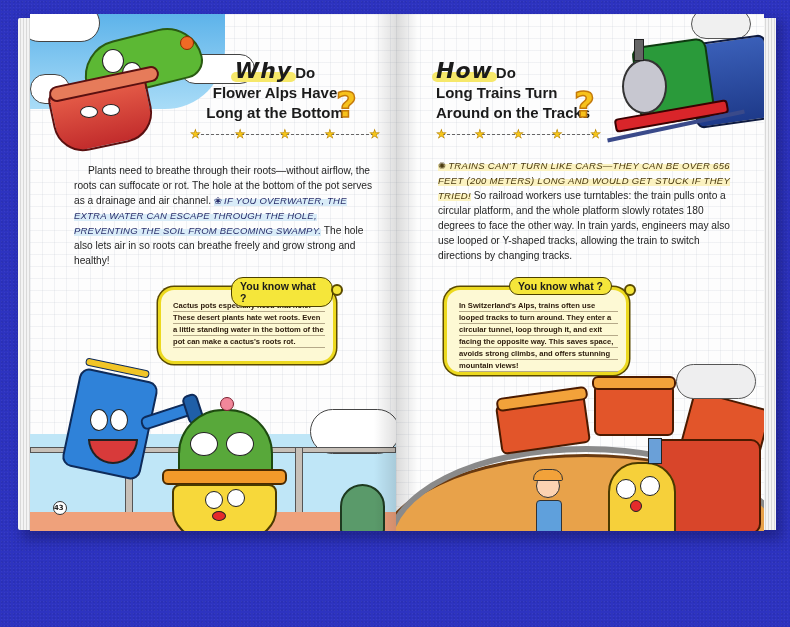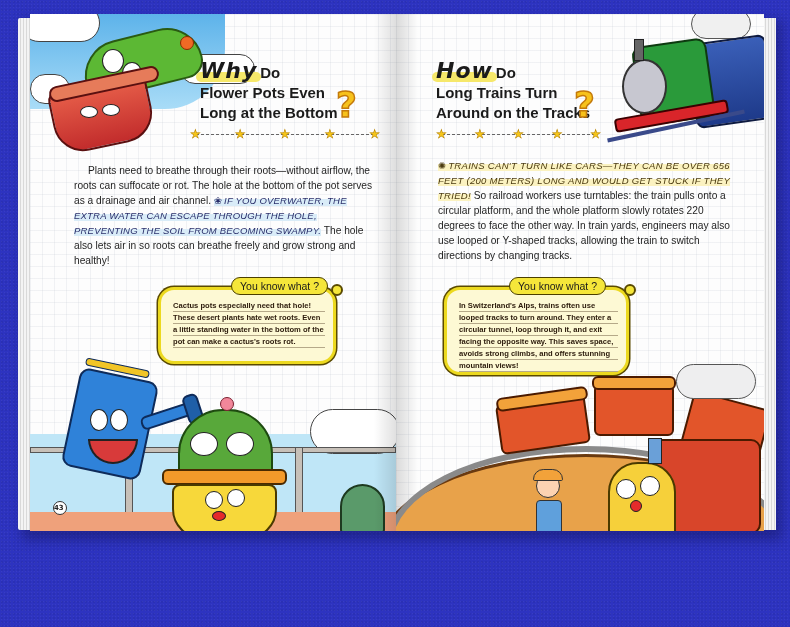--- a/index.html
+++ b/index.html
@@ -35,21 +35,21 @@
       background-size: 12px 12px;
     }
     .page.left { left: 30px; width: 366px; }
     .page.right { left: 396px; width: 368px; }
     .gutter-left { position: absolute; right: 0; top: 0; width: 22px; height: 100%;
       background: linear-gradient(90deg, rgba(0,0,0,0), rgba(0,0,0,0.12)); }
     .gutter-right { position: absolute; left: 0; top: 0; width: 22px; height: 100%;
       background: linear-gradient(90deg, rgba(0,0,0,0.14), rgba(0,0,0,0)); }
 
     
-    .heading { position: absolute; text-align: left; color: #1b1b1b; }
+    .heading { position: absolute; text-align: center; color: #1b1b1b; }
     .heading .q-word {
       font-family: "DejaVu Sans", sans-serif; font-weight: bold; font-style: italic;
       font-size: 22px; letter-spacing: 1px; position: relative; z-index: 1;
     }
     .heading .q-word::before {
       content: ""; position: absolute; left: -4px; right: -4px; bottom: 1px; height: 10px;
       background: #f6e86a; border-radius: 6px; z-index: -1;
     }
     .heading .do { font-weight: bold; font-size: 15px; margin-left: 3px; }
     .heading .line { display: block; font-weight: bold; font-size: 15px; line-height: 20px; font-family: "Liberation Sans", sans-serif; }
@@ -68,21 +68,21 @@
     .indent { display: inline-block; width: 14px; }
     .bullet-icon { font-style: normal; margin-right: 2px; }
 
     
     .callout {
       position: absolute; background: #fdf9d4; border: 3px solid #ecd91f; border-radius: 16px;
       box-shadow: 0 0 0 1.5px #5a4a00;
     }
     .callout-tab {
       position: absolute; top: -13px; background: #f5e63a; border: 1.5px solid #4b3f00; border-radius: 12px;
-      font-family: "Liberation Sans", sans-serif; font-weight: normal; font-size: 10.5px; padding: 2px 8px; color: #1b1b1b;
+      font-family: "Liberation Sans", sans-serif; font-weight: bold; font-size: 10.5px; padding: 2px 8px; color: #1b1b1b;
     }
     .callout-text {
       font-family: "Liberation Sans", sans-serif; font-size: 7.6px; line-height: 12px; color: #2b1a0b; font-weight: bold;
       background-image: linear-gradient(transparent 11px, #b5a989 11px, #b5a989 12px);
       background-size: 100% 12px;
     }
     .curl { position: absolute; width: 12px; height: 12px; border: 2px solid #5a4a00; border-radius: 50%; background: #f5e63a; }
 
     
     .sky { position: absolute; background: linear-gradient(#5db3ea, #a9dcf7); }
@@ -115,21 +115,21 @@
     <div style="position:absolute;left:22px;top:68px;width:100px;height:65px;background:linear-gradient(#e8604a,#c22c2c);border:2px solid #5a1010;border-radius:10px 10px 30px 30px;transform:rotate(-12deg);"></div>
     <div style="position:absolute;left:18px;top:62px;width:112px;height:16px;background:#e67b5a;border:2px solid #5a1010;border-radius:8px;transform:rotate(-12deg);"></div>
     <div style="position:absolute;left:50px;top:92px;width:18px;height:12px;background:#fff;border:1.5px solid #222;border-radius:50%;"></div>
     <div style="position:absolute;left:72px;top:90px;width:18px;height:12px;background:#fff;border:1.5px solid #222;border-radius:50%;"></div>
   </div>
 
   <div class="heading" style="left:170px;top:47px;width:150px;">
     <span class="line">
       <span class="q-word">Why</span><span class="do">Do</span>
     </span>
-    <span class="line">Flower Pots Even</span>
+    <span class="line">Flower Alps Have</span>
     <span class="line">Long at the Bottom</span>
   </div>
   <div class="question-mark" style="left:306px;top:70px;">?</div>
   <div class="star-line" style="left:160px;top:114px;width:190px;">
     <span class="star">★</span>
       <span class="star">★</span>
       <span class="star">★</span>
       <span class="star">★</span>
       <span class="star">★</span>
   </div>
@@ -202,21 +202,21 @@
     <div style="position:absolute;left:295px;top:25px;width:80px;height:85px;background:linear-gradient(#3a5fb8,#1e3a8a);border:2px solid #0e1a40;border-radius:8px;transform:rotate(-8deg);"></div>
     <div style="position:absolute;left:240px;top:28px;width:75px;height:80px;background:#2a9a3a;border:2px solid #0e3a10;border-radius:10px;transform:rotate(-8deg);"></div>
     <div style="position:absolute;left:226px;top:45px;width:45px;height:55px;background:#c7c7d0;border:2px solid #333;border-radius:50%;"></div>
     <div style="position:absolute;left:238px;top:25px;width:10px;height:22px;background:#666;border:1.5px solid #222;"></div>
     <div style="position:absolute;left:218px;top:95px;width:115px;height:14px;background:#d9252a;border:2px solid #3a0000;border-radius:4px;transform:rotate(-10deg);"></div>
     <div style="position:absolute;left:210px;top:110px;width:140px;height:4px;background:#3a4a8a;transform:rotate(-12deg);"></div>
   </div>
 
   <div class="body-text" style="left:42px;top:144px;width:300px;">
     <span class="highlight-yellow"><span class="bullet-icon">✺</span><span>TRAINS CAN'T TURN LIKE CARS—THEY CAN BE OVER 656 FEET (200 METERS) LONG AND WOULD GET STUCK IF THEY TRIED!</span></span>
-    <span>So railroad workers use turntables: the train pulls onto a circular platform, and the whole platform slowly rotates 220 degrees to face the other way. In train yards, engineers may also use looped or Y-shaped tracks, allowing the train to switch directions by changing tracks.</span>
+    <span>So railroad workers use turntables: the train pulls onto a circular platform, and the whole platform slowly rotates 180 degrees to face the other way. In train yards, engineers may also use looped or Y-shaped tracks, allowing the train to switch directions by changing tracks.</span>
   </div>
 
   <div class="callout" style="left:48px;top:273px;width:185px;height:88px;">
     <div class="callout-tab" style="left:62px;">You know what ?</div>
     <div class="curl" style="right:-10px;top:-6px;"></div>
     <div class="callout-text" style="margin:10px 8px 0 12px;">In Switzerland's Alps, trains often use looped tracks to turn around. They enter a circular tunnel, loop through it, and exit facing the opposite way. This saves space, avoids strong climbs, and offers stunning mountain views!</div>
   </div>
 
   <div>
     <div style="position:absolute;left:-20px;top:440px;width:420px;height:200px;background:#e8a24a;border:3px solid #6a3a10;border-radius:50% 50% 0 0;"></div>

